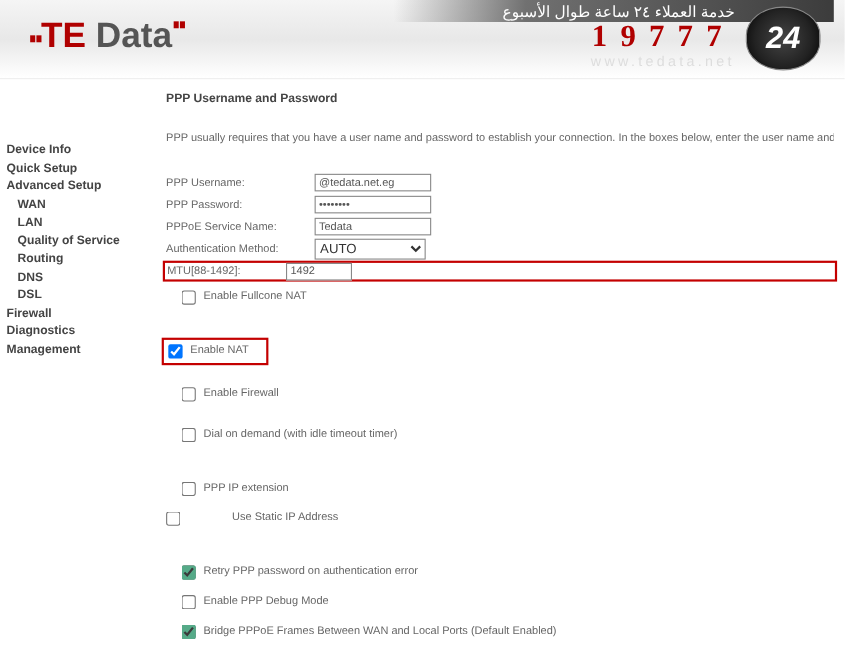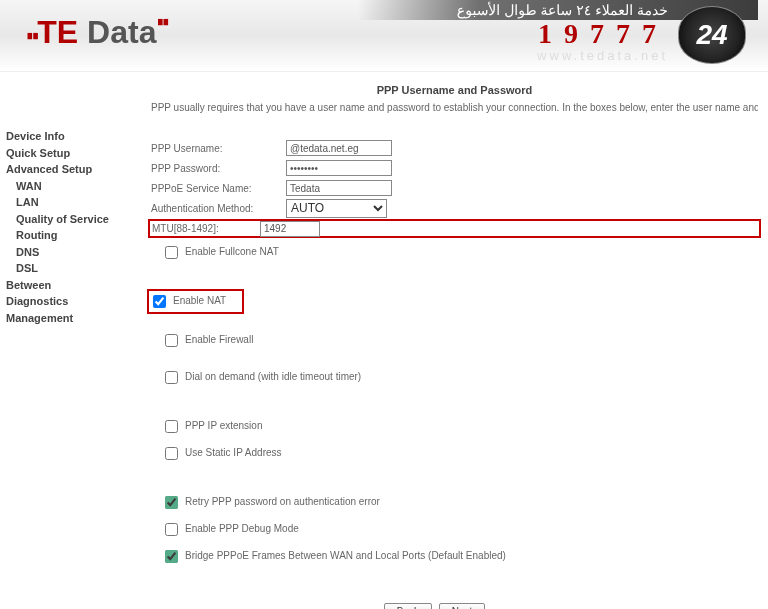--- a/index.html
+++ b/index.html
@@ -90,22 +90,21 @@
   .sidebar .l1 { font-weight: bold; padding-left: 10px; cursor: default; }
   .main {
     flex: 1;
     padding: 12px 10px 10px 16px;
     overflow: hidden;
   }
   .section-title {
     font-weight: bold;
     font-size: 11px;
     color: #444;
-    margin-bottom: 6px;
-    text-align: center;
+    margin-bottom: 24px;
   }
   .section-desc {
     font-size: 10px;
     color: #666;
     margin-bottom: 26px;
     white-space: nowrap;
     overflow: hidden;
   }
   .form-row { display: flex; align-items: center; height: 18px; margin-bottom: 2px; gap: 25px; }
   .form-label { width: 110px; color: #666; font-size: 10px; }
@@ -169,21 +168,21 @@
   <div class="sidebar">
     <div class="l0">Device Info</div>
     <div class="l0">Quick Setup</div>
     <div class="l0">Advanced Setup</div>
     <div class="l1">WAN</div>
     <div class="l1">LAN</div>
     <div class="l1">Quality of Service</div>
     <div class="l1">Routing</div>
     <div class="l1">DNS</div>
     <div class="l1">DSL</div>
-    <div class="l0">Between</div>
+    <div class="l0">Firewall</div>
     <div class="l0">Diagnostics</div>
     <div class="l0">Management</div>
   </div>
 
   <div class="main">
     <div class="section-title">PPP Username and Password</div>
     <div class="section-desc">PPP usually requires that you have a user name and password to establish your connection. In the boxes below, enter the user name and password that your ISP has provided</div>
 
     <div class="form-row">
       <div class="form-label">PPP Username:</div>
@@ -226,21 +225,21 @@
     <div class="cb-row cb-gap2" style="margin-left:14px;">
       <input type="checkbox" style="">
       <span class="cb-label">Dial on demand (with idle timeout timer)</span>
     </div>
 
     <div class="cb-row cb-gap" style="margin-left:14px;">
       <input type="checkbox" style="">
       <span class="cb-label">PPP IP extension</span>
     </div>
 
-    <div class="cb-row" style="margin-left:14px;">
+    <div class="cb-row" style="gap:40px;">
       <input type="checkbox" style="">
       <span class="cb-label">Use Static IP Address</span>
     </div>
 
     <div class="cb-row cb-gap" style="margin-left:14px;">
       <input type="checkbox" checked="" style="">
       <span class="cb-label">Retry PPP password on authentication error</span>
     </div>
 
     <div class="cb-row" style="margin-left:14px;">

